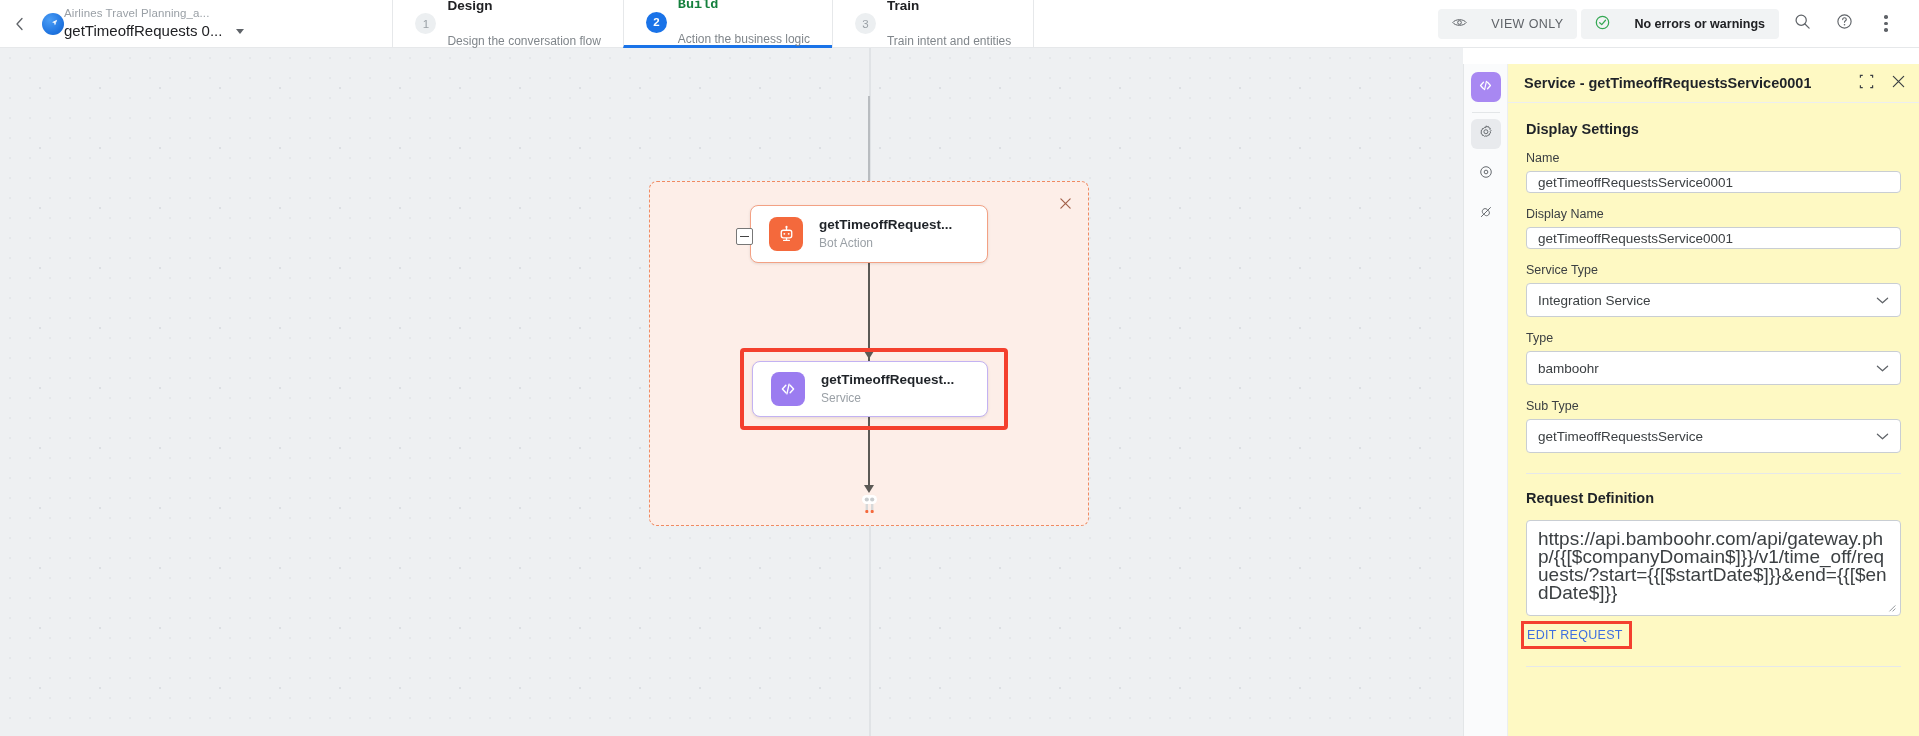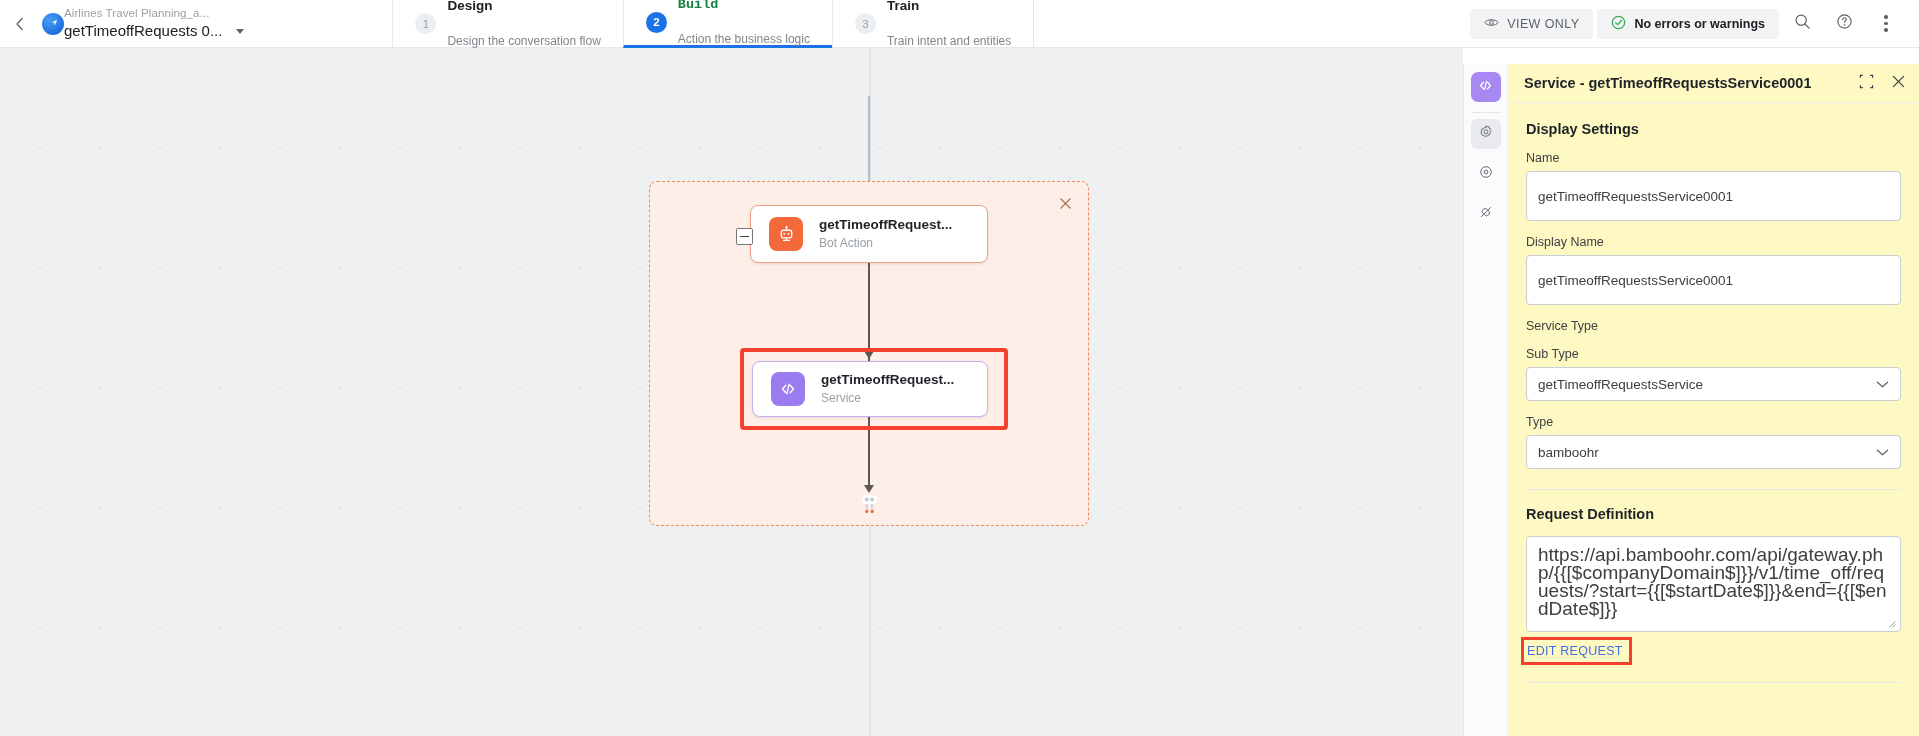--- a/index.html
+++ b/index.html
@@ -58,21 +58,21 @@
   .step-txt { display: flex; flex-direction: column; line-height: 1.25; }
   .step-title { font-size: 13.5px; font-weight: bold; color: #202124; }
   .step.active .step-title { color: #15803d; font-family: Liberation Mono, monospace; }
   .step-sub { font-size: 12px; color: #80868b; margin-top: 19px; }
 
   .topright {
     margin-left: auto; display: flex; align-items: center; gap: 4px;
     padding-right: 14px; height: 48px;
   }
   .pill {
-    display: flex; align-items: center; gap: 8px; height: 30px;
+    display: flex; align-items: center; gap: 24px; height: 30px;
     padding: 0 14px; border-radius: 4px; background: #f1f3f4;
     font-size: 12.5px; color: #3c4043; cursor: pointer; white-space: nowrap;
   }
   .pill.view-only { color: #5f6368; letter-spacing: .4px; }
   .pill.status { font-weight: bold; color: #202124; justify-content: center; }
   .icon-btn {
     width: 38px; height: 38px; border-radius: 50%; display: flex;
     align-items: center; justify-content: center; cursor: pointer;
   }
   .kebab { display: flex; flex-direction: column; gap: 3px; }
@@ -207,21 +207,21 @@
     white-space: nowrap; overflow: hidden; text-overflow: ellipsis;
   }
   .panel-head-actions { margin-left: auto; display: flex; align-items: center; gap: 14px; }
   .head-ico { width: 18px; height: 18px; cursor: pointer; display:flex; align-items:center; justify-content:center; }
 
   .panel-scroll { flex: 1; overflow: hidden; padding: 18px 18px 0 18px; }
   .sec-title { font-size: 14.5px; font-weight: bold; color: #1f2328; margin-bottom: 14px; }
   .field-label { font-size: 12.5px; color: #3c4043; margin-bottom: 6px; }
   .field-group { margin-bottom: 14px; }
   .tf {
-    width: 100%; height: 50px; border: 1px solid #c9ced3; border-radius: 4px;
+    width: 100%; height: 22px; border: 1px solid #c9ced3; border-radius: 4px;
     padding: 0 11px; font-size: 13.5px; color: #3c4043;
     font-family: "Liberation Sans", sans-serif; background: #fff; outline: none;
     display: flex; align-items: center;
   }
   .sel-box {
     width: 100%; height: 34px; border: 1px solid #c9ced3; border-radius: 4px;
     padding: 0 11px; font-size: 13.5px; color: #3c4043; background: #fff;
     display: flex; align-items: center; cursor: pointer;
   }
   .sel-box .val { flex: 1; overflow: hidden; white-space: nowrap; text-overflow: ellipsis; }
@@ -504,46 +504,54 @@
           <div class="tf">getTimeoffRequestsService0001</div>
         </div>
 
         <div class="field-group">
           <div class="field-label">Display Name</div>
           <div class="tf">getTimeoffRequestsService0001</div>
         </div>
 
         <div class="field-group">
           <div class="field-label">Service Type</div>
+          <div class="sel-box">
+            <span class="val">Integration Service</span>
+            <span>
+              <svg width="13" height="9" viewBox="0 0 14 9">
+                <path d="M1.5 2 L7 7 L12.5 2" fill="none" stroke="#5f6368" stroke-width="1.3" stroke-linecap="round" stroke-linejoin="round"></path>
+              </svg>
+            </span>
+          </div>
+        </div>
+
+        <div class="field-group">
+          <div class="field-label">Type</div>
+          <div class="sel-box">
+            <span class="val">bamboohr</span>
+            <span>
+              <svg width="13" height="9" viewBox="0 0 14 9">
+                <path d="M1.5 2 L7 7 L12.5 2" fill="none" stroke="#5f6368" stroke-width="1.3" stroke-linecap="round" stroke-linejoin="round"></path>
+              </svg>
+            </span>
+          </div>
         </div>
 
         <div class="field-group">
           <div class="field-label">Sub Type</div>
           <div class="sel-box">
             <span class="val">getTimeoffRequestsService</span>
             <span>
               <svg width="13" height="9" viewBox="0 0 14 9">
                 <path d="M1.5 2 L7 7 L12.5 2" fill="none" stroke="#5f6368" stroke-width="1.3" stroke-linecap="round" stroke-linejoin="round"></path>
               </svg>
             </span>
           </div>
         </div>
 
-        <div class="field-group">
-          <div class="field-label">Type</div>
-          <div class="sel-box">
-            <span class="val">bamboohr</span>
-            <span>
-              <svg width="13" height="9" viewBox="0 0 14 9">
-                <path d="M1.5 2 L7 7 L12.5 2" fill="none" stroke="#5f6368" stroke-width="1.3" stroke-linecap="round" stroke-linejoin="round"></path>
-              </svg>
-            </span>
-          </div>
-        </div>
-
         <div class="hr"></div>
 
         <div class="req-title">Request Definition</div>
 
         <div class="req-box">
           <span>https://api.bamboohr.com/api/gateway.php/{{[$companyDomain$]}}/v1/time_off/requests/?start={{[$startDate$]}}&amp;end={{[$endDate$]}}</span>
           <span class="resize-grip">
             <svg width="9" height="9" viewBox="0 0 10 10">
               <path d="M9 3 L3 9 M9 6.5 L6.5 9" stroke="#8a8f94" stroke-width="1" stroke-linecap="round"></path>
             </svg>

